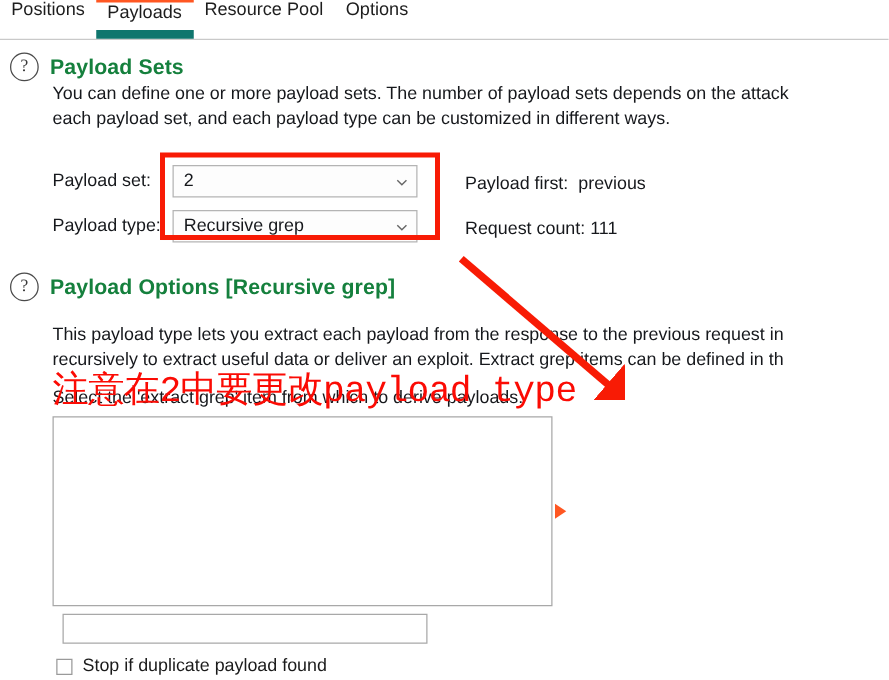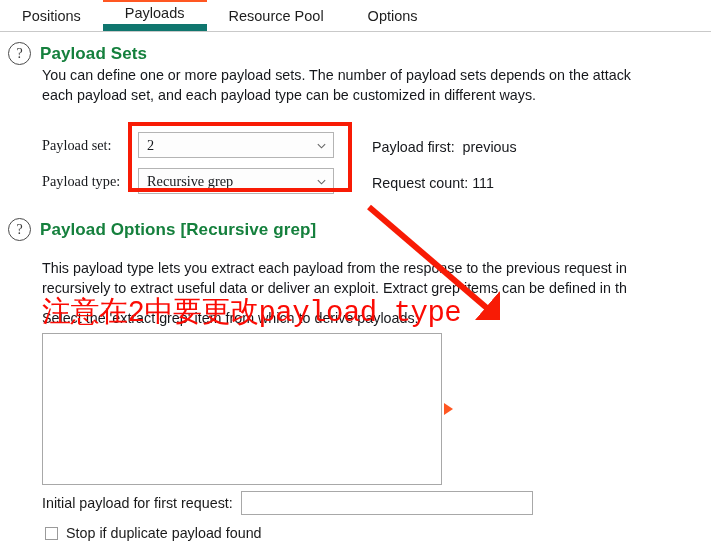--- a/index.html
+++ b/index.html
@@ -19,23 +19,22 @@
   
   .tabbar {
     height: 31px;
     border-bottom: 1px solid #c9c9c9;
     display: flex;
     align-items: stretch;
     background: #ffffff;
     position: relative;
   }
   .tab {
-    padding: 0 22px;
-    display: flex;
-    align-items: center;
+    padding: 0 9px;
+    display: flex;
     font-size: 14.5px;
     color: #1d1d1d;
     position: relative;
     white-space: nowrap;
   }
   .tab.active {
     border-top: 3px solid #ff5722;
     border-bottom: 7px solid #0f766e;
     margin-top: -1px;
     font-weight: 400;
@@ -85,21 +84,20 @@
   .fields {
     position: absolute;
     left: 42px;
     top: 130px;
   }
   .field-row {
     display: flex;
     align-items: center;
     height: 30px;
     margin-bottom: 6px;
-    font-family: Liberation Serif, serif;
   }
   .field-label {
     font-size: 14.3px;
     width: 96px;
     color: #16181c;
   }
   .select {
     width: 196px;
     height: 26px;
     border: 1px solid #b4b4b4;
@@ -299,21 +297,20 @@
   <div class="para">This payload type lets you extract each payload from the response to the previous request in</div>
   <div class="para">recursively to extract useful data or deliver an exploit. Extract grep items can be defined in th</div>
 </div>
 
 <div class="para" style="position:absolute;left:42px;top:308px;">Select the 'extract grep' item from which to derive payloads:</div>
 
 <div class="listbox"></div>
 <div class="list-marker"></div>
 
 <div class="initial-row">
-  <span>Initial payload for first request:</span>
   <input class="initial-input" type="text" value="" style="">
 </div>
 
 <div class="check-row">
   <span class="checkbox"></span>
   <span>Stop if duplicate payload found</span>
 </div>
 
 <svg class="annot-arrow" viewBox="0 0 145 125">
   <defs>

